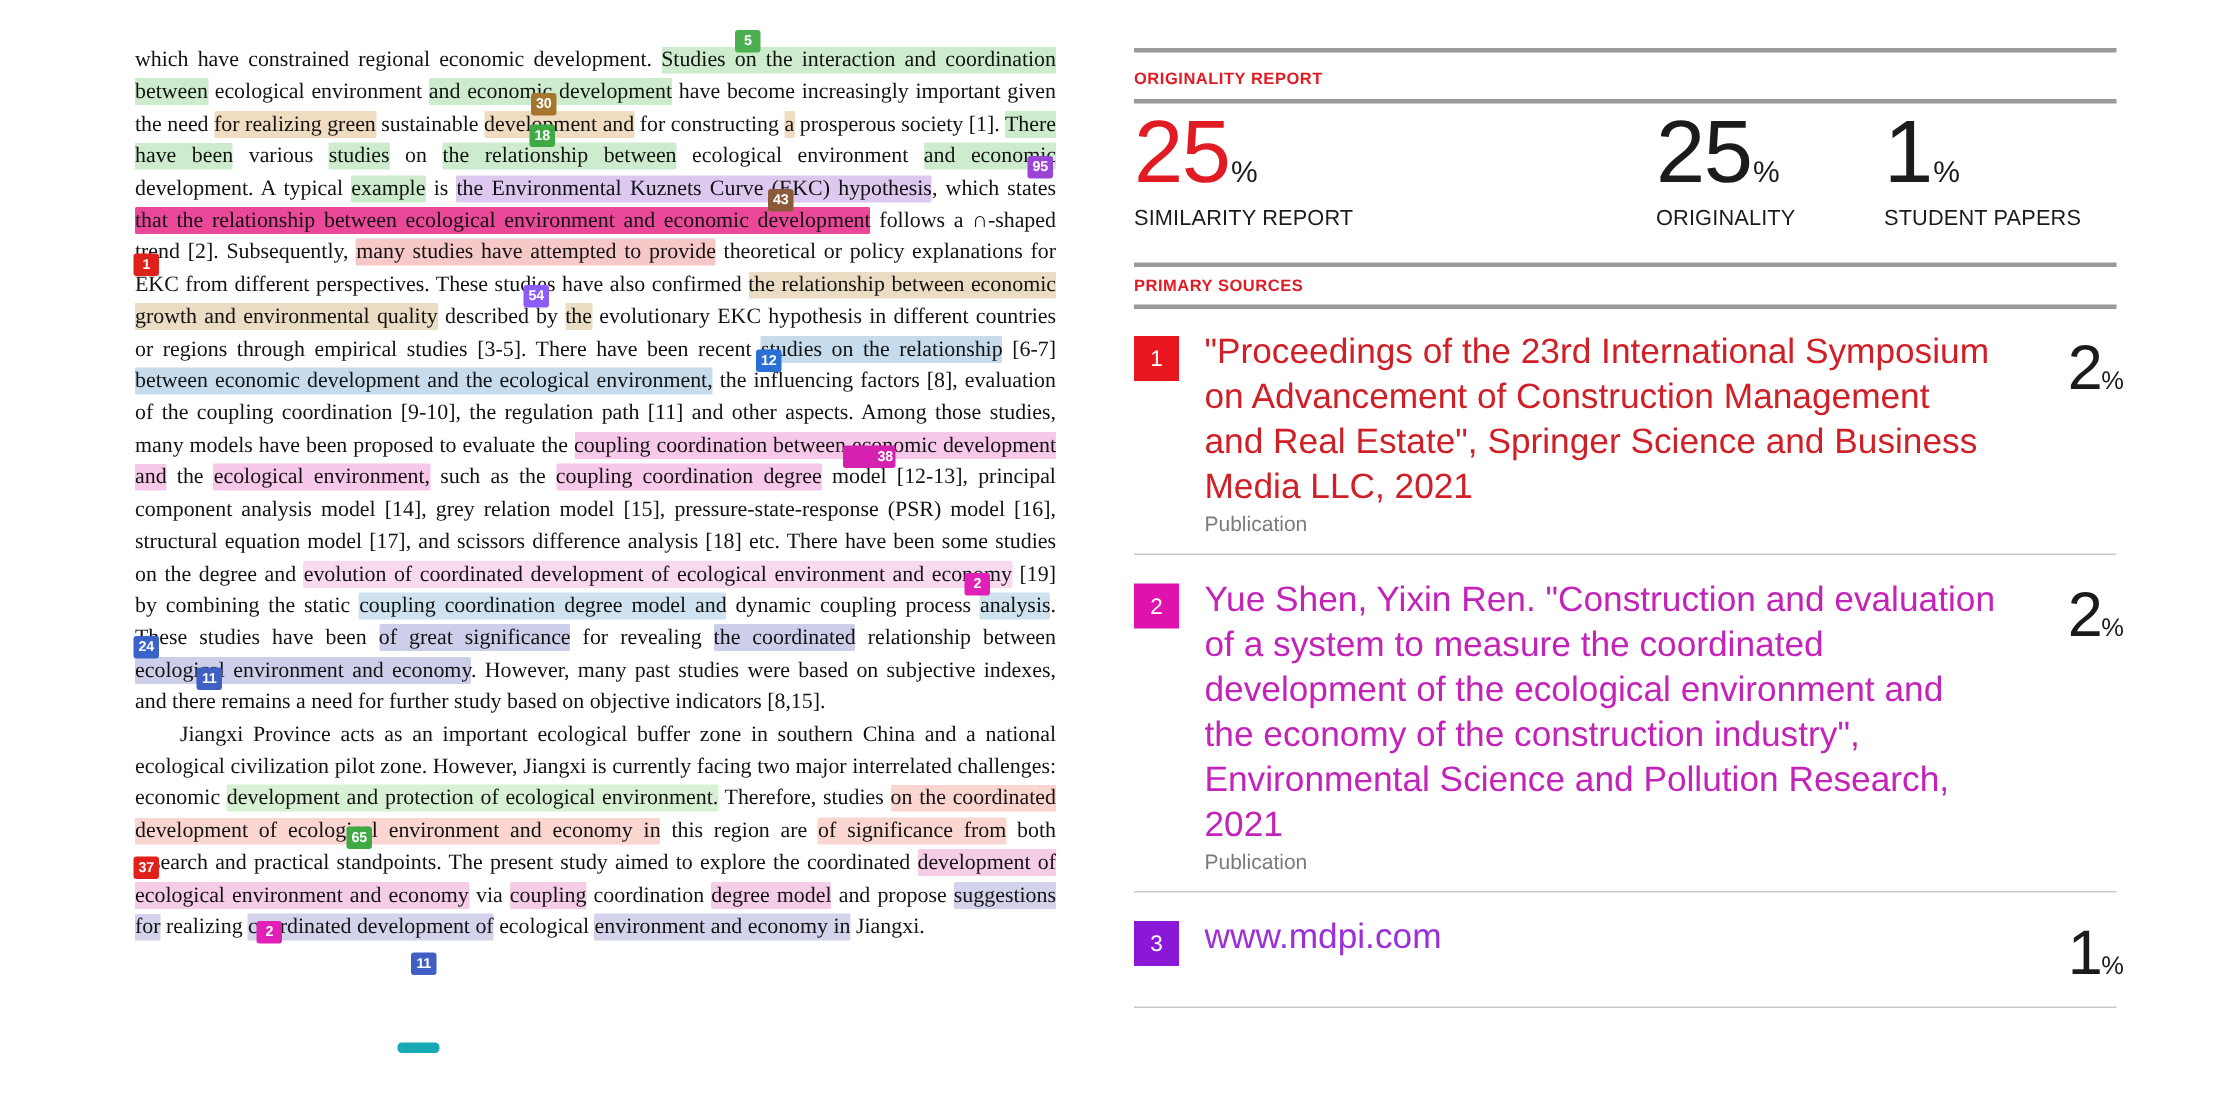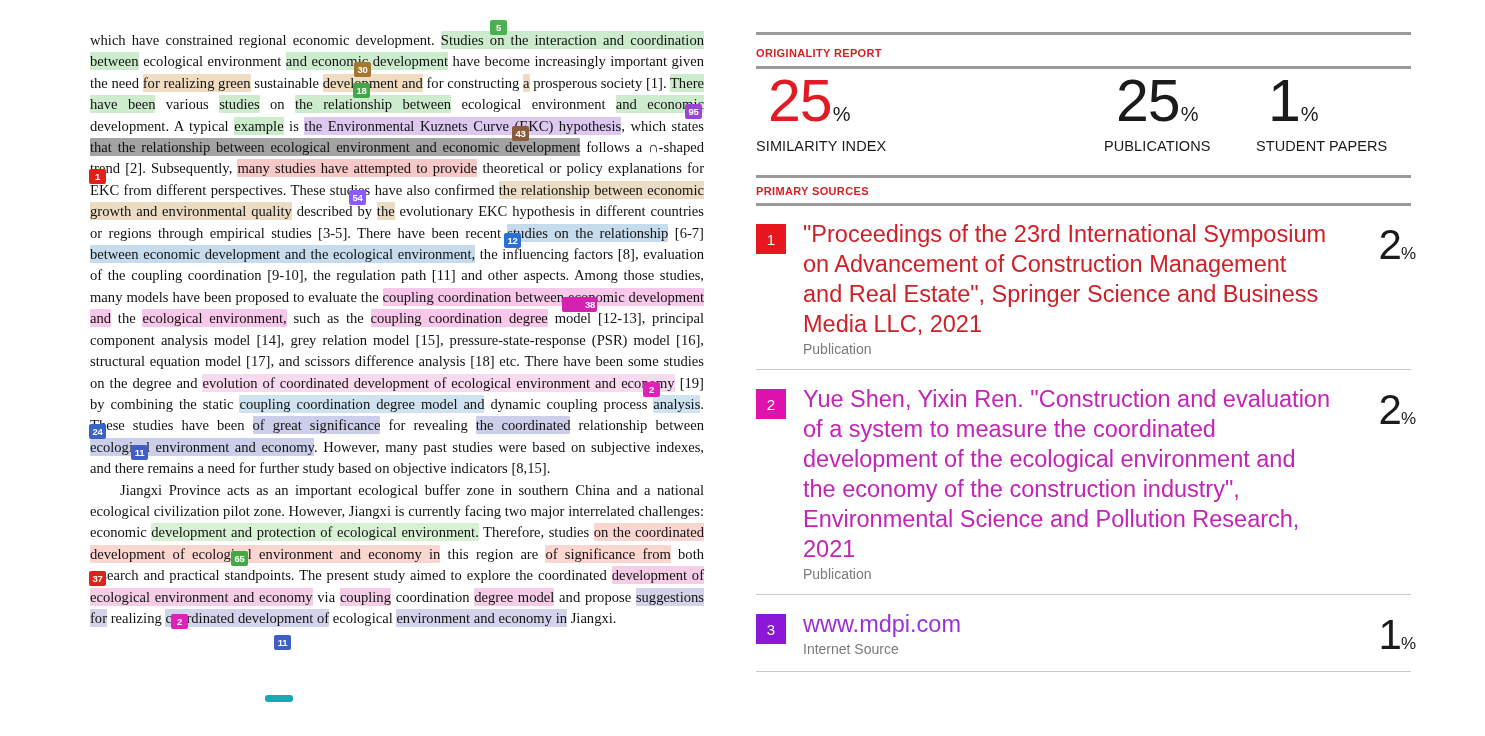--- a/index.html
+++ b/index.html
@@ -33,21 +33,21 @@
   #doc-body p { margin: 0; }
   #doc-body p.indent { text-indent: 30px; }
 
   
   .hl { border-radius: 1px; padding: 1px 0; }
   .hl-green   { background: #cdeccd; }
   .hl-green2  { background: #d8f0d3; }
   .hl-tan     { background: #f0dcc0; }
   .hl-tan2    { background: #ebdcc4; }
   .hl-purple  { background: #ddc8f0; }
-  .hl-brown   { background: #a3a3a3; }
+  .hl-brown   { background: #ec4899; }
   .hl-red     { background: #f7c8c8; }
   .hl-redlite { background: #fbd5d0; }
   .hl-blue    { background: #c6dced; }
   .hl-bluelt  { background: #cfe2ef; }
   .hl-pink    { background: #f7c8ea; }
   .hl-pink2   { background: #f5cde7; }
   .hl-pinklt  { background: #f9d9ef; }
   .hl-indigo  { background: #cdcfea; }
   .hl-indigo2 { background: #d3d4ec; }
 
@@ -97,21 +97,20 @@
   
   #stats { position: absolute; left: 16px; top: 72px; width: 660px; height: 96px; }
   .stat { position: absolute; top: 0; }
   .stat .num {
     font-family: "Liberation Sans", sans-serif;
     font-weight: 400;
     font-size: 59px;
     line-height: 59px;
     color: #1b1b1b;
     letter-spacing: -1px;
-    margin-left: 12px;
   }
   .stat.primary .num { color: #e01b24; }
   .stat .pct {
     font-family: "Liberation Sans", sans-serif;
     font-size: 20px;
     color: #1b1b1b;
     margin-left: 1px;
   }
   .stat.primary .pct { color: #1b1b1b; }
   .stat .cap {
@@ -202,22 +201,22 @@
       </div>
   </div>
 
   <div id="report-pane">
 
     <div class="rule-thick" style="top:32px"></div>
     <div class="section-label" style="top:47px">ORIGINALITY REPORT</div>
     <div class="rule-thick" style="top:66px"></div>
 
     <div id="stats">
-        <div class="stat primary" style="left: 0px;"><span class="num">25</span><span class="pct">%</span><span class="cap">SIMILARITY INDEX</span></div>
-        <div class="stat" style="left: 348px;"><span class="num">25</span><span class="pct">%</span><span class="cap">PUBLICATIONS</span></div>
+        <div class="stat primary" style="left: 0px;"><span class="num">25</span><span class="pct">%</span><span class="cap">SIMILARITY REPORT</span></div>
+        <div class="stat" style="left: 348px;"><span class="num">25</span><span class="pct">%</span><span class="cap">ORIGINALITY</span></div>
         <div class="stat" style="left: 500px;"><span class="num">1</span><span class="pct">%</span><span class="cap">STUDENT PAPERS</span></div>
       </div>
 
     <div class="rule-thick" style="top:175px"></div>
     <div class="section-label" style="top:185px">PRIMARY SOURCES</div>
     <div class="rule-thick" style="top:203px"></div>
 
     <div id="sources">
         <div class="source-row">
           <div class="src-badge" style="background: rgb(232, 23, 31);">1</div>
@@ -234,21 +233,20 @@
             <div class="src-title" style="color: rgb(195, 35, 184);">Yue Shen, Yixin Ren. "Construction and evaluation of a system to measure the coordinated development of the ecological environment and the economy of the construction industry", Environmental Science and Pollution Research, 2021</div>
             <span class="src-kind">Publication</span>
           </div>
           <div class="src-pct"><span class="n">2</span><span class="p">%</span></div>
         </div>
         <div class="src-sep"></div>
         <div class="source-row">
           <div class="src-badge" style="background: rgb(139, 24, 214);">3</div>
           <div class="src-main">
             <div class="src-title" style="color: rgb(156, 48, 216);">www.mdpi.com</div>
-            <span class="src-kind">Internet Source</span>
           </div>
           <div class="src-pct"><span class="n">1</span><span class="p">%</span></div>
         </div>
         <div class="src-sep"></div>
       </div>
   </div>
 
 </div>
 
 </body></html>

